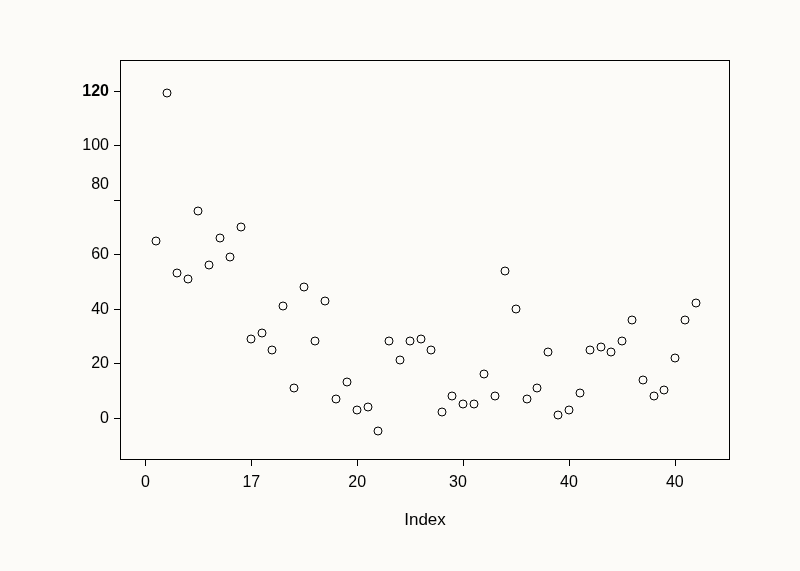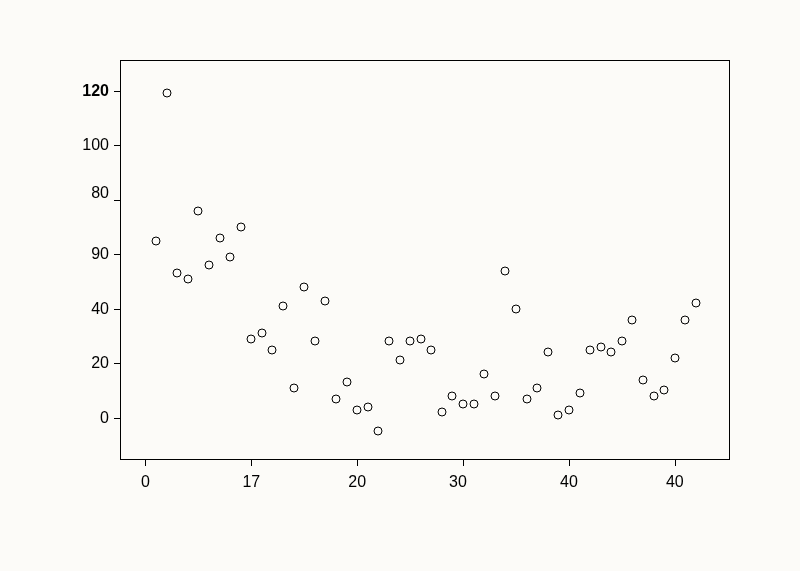--- a/index.html
+++ b/index.html
@@ -90,33 +90,36 @@
 </style>
 </head>
 <body>
 
 <div class="chart-wrap">
 
   <div class="y-axis-label">
     
   </div>
 
+  <div class="x-axis-label">
+    <span>Index</span>
+  </div>
 
   <div class="plot-area" id="plot-area">
 
   <div class="tick-line-y" style="top: 356.741px;"></div>
       <div class="y-tick-label" style="top: 356.741px;">0</div>
       <div class="tick-line-y" style="top: 302.222px;"></div>
       <div class="y-tick-label" style="top: 302.222px;">20</div>
       <div class="tick-line-y" style="top: 247.704px;"></div>
       <div class="y-tick-label" style="top: 247.704px;">40</div>
       <div class="tick-line-y" style="top: 193.185px;"></div>
-      <div class="y-tick-label" style="top: 193.185px;">90</div>
+      <div class="y-tick-label" style="top: 193.185px;">60</div>
       <div class="tick-line-y" style="top: 138.667px;"></div>
-      <div class="y-tick-label" style="top: 132px;">80</div>
+      <div class="y-tick-label" style="top: 123px;">80</div>
       <div class="tick-line-y" style="top: 84.1481px;"></div>
       <div class="y-tick-label" style="top: 84.1481px;">100</div>
       <div class="tick-line-y" style="top: 29.6296px;"></div>
       <div class="y-tick-label" style="top: 29.6296px; font-weight: bold;">120</div>
       <div class="tick-line-x" style="left: 24.4px;"></div>
       <div class="x-tick-label" style="left: 24.4px;">0</div>
       <div class="tick-line-x" style="left: 130.287px;"></div>
       <div class="x-tick-label" style="left: 130.287px;">17</div>
       <div class="tick-line-x" style="left: 236.174px;"></div>
       <div class="x-tick-label" style="left: 236.174px;">20</div>

